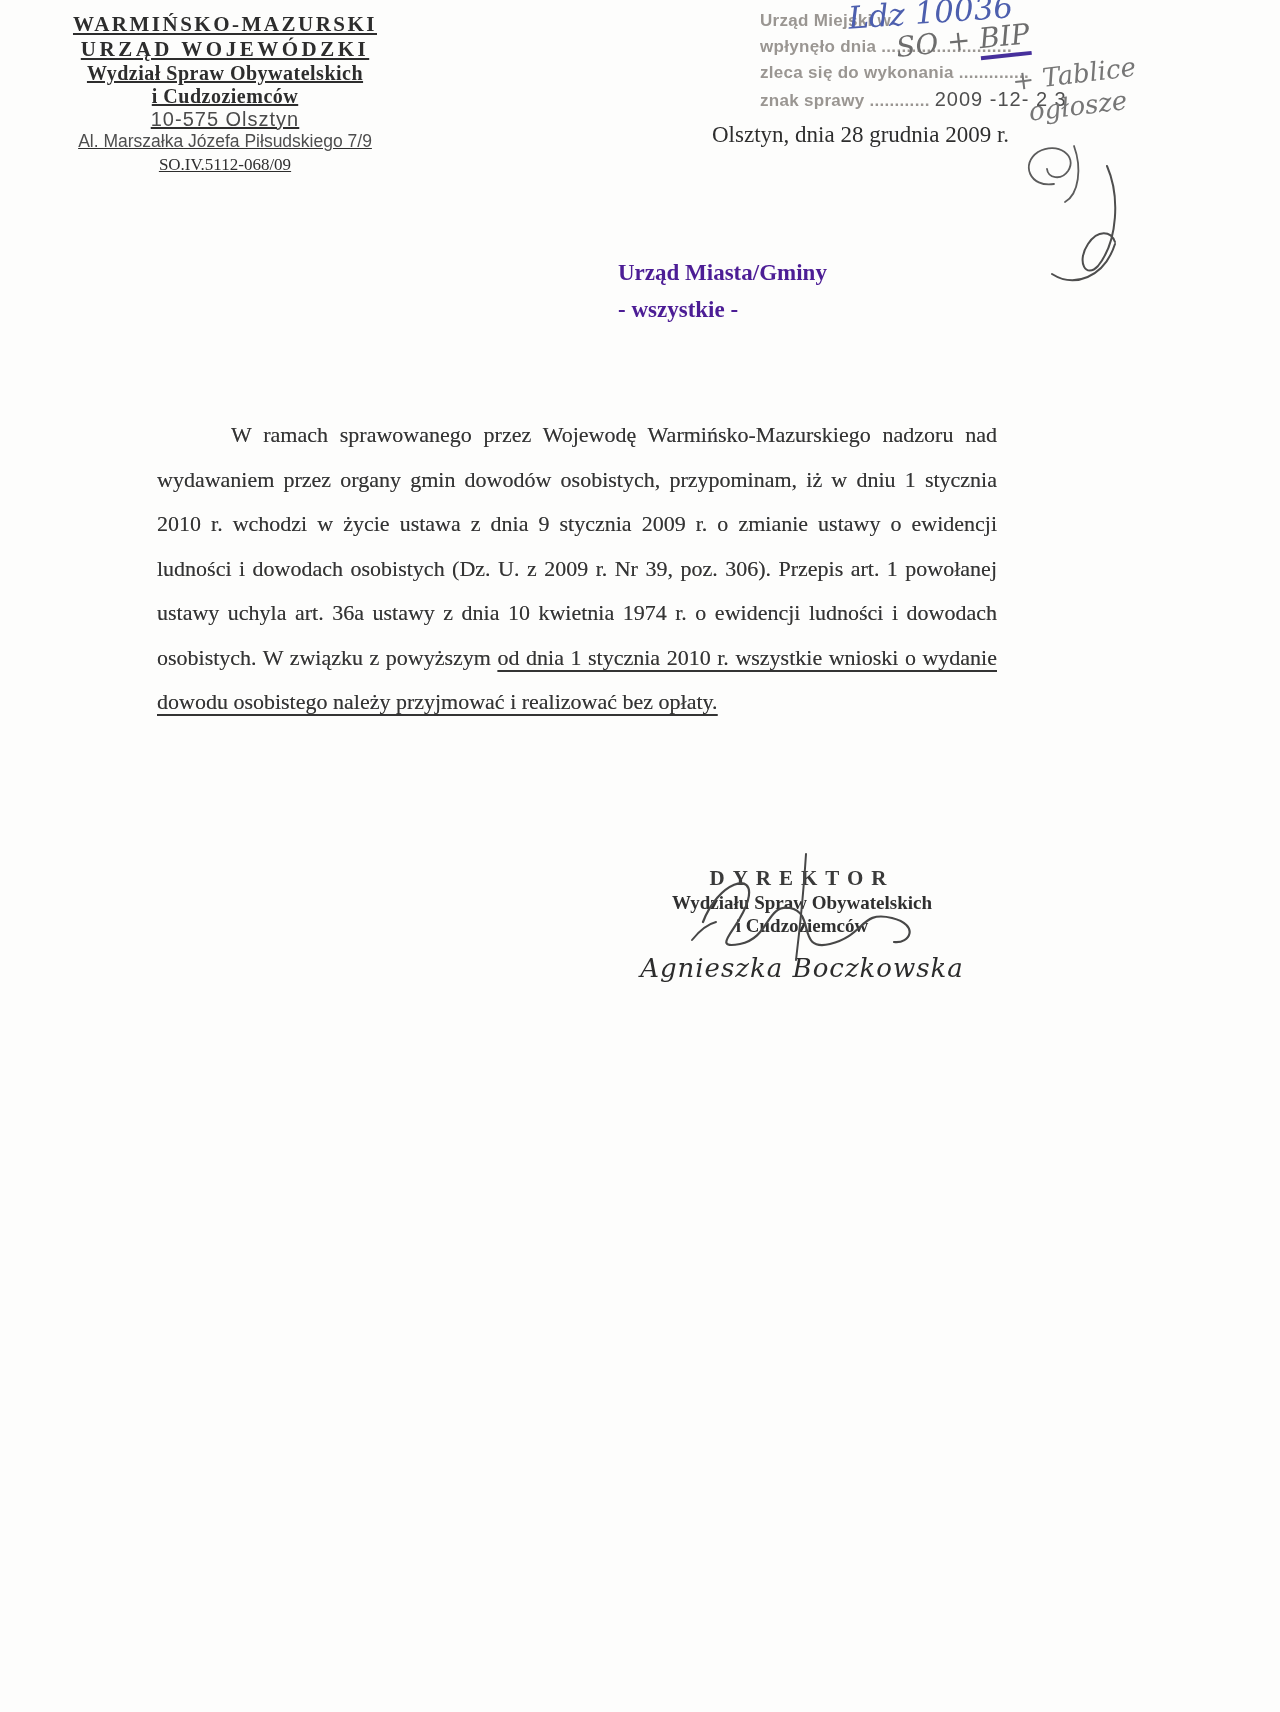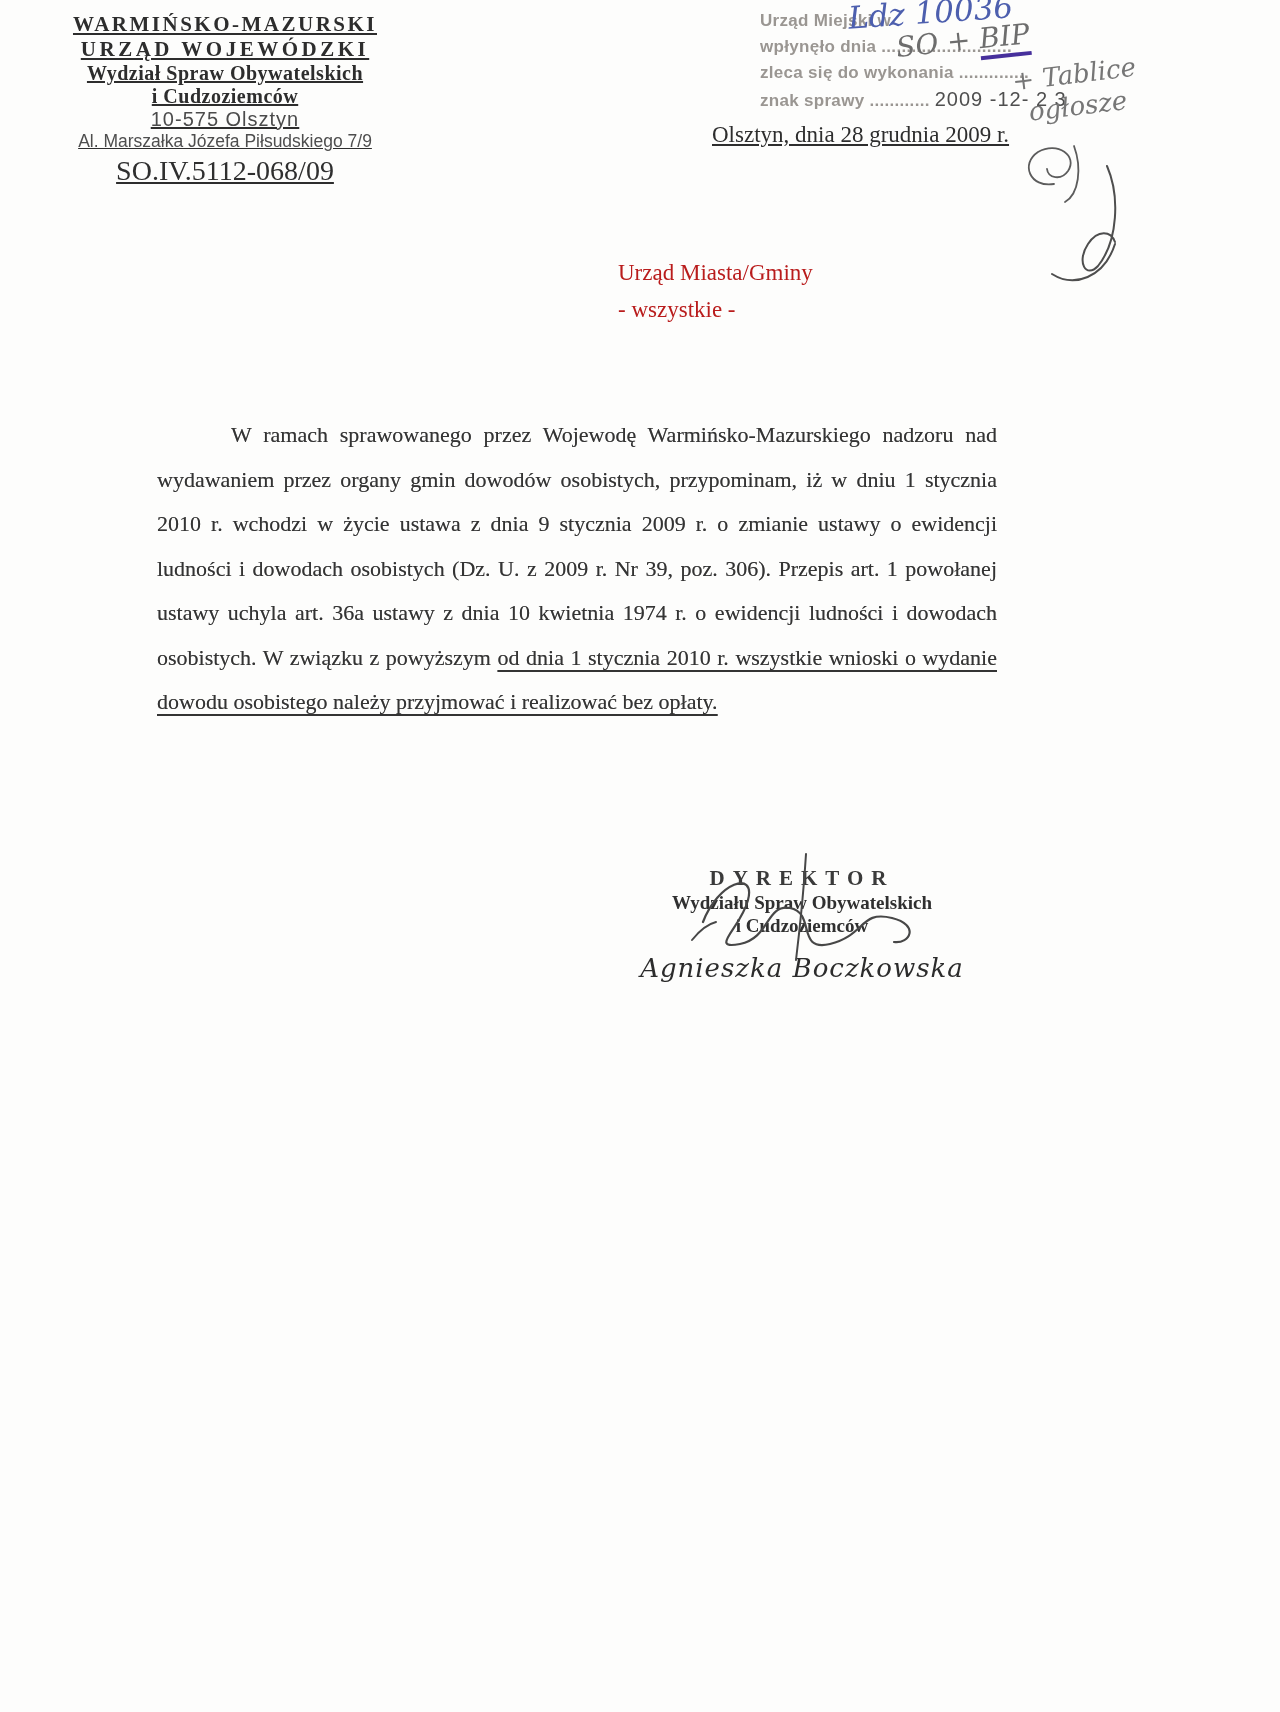--- a/index.html
+++ b/index.html
@@ -10,44 +10,44 @@
   }
   .page * { box-sizing:border-box; }
 
   
   .letterhead { position:absolute; left:52px; top:12px; width:346px; text-align:center; color:#2d2d2d;text-decoration:underline; }
   .lh-org1 { font-size:21px; letter-spacing:2.5px; font-weight:600; }
   .lh-org2 { font-size:21px; letter-spacing:3.5px; font-weight:600; }
   .lh-dept1, .lh-dept2 { font-size:20px; font-weight:bold; letter-spacing:0.5px; }
   .lh-zip  { font-family:"Liberation Sans", sans-serif; font-size:20px; color:#4b4b4b; letter-spacing:1px; }
   .lh-addr { font-family:"Liberation Sans", sans-serif; font-size:17.5px; color:#4e4e4e; }
-  .lh-ref  { font-size:28px; margin-top:3px; color:#2f2f2f; }
+  .lh-ref  { font-size:17px; margin-top:3px; color:#2f2f2f; }
 
   
   .stamp { position:absolute; left:760px; top:8px; width:310px;
            font-family:"Liberation Sans", sans-serif; font-size:17px;
            color:#9a9692; line-height:26px; font-weight:bold; letter-spacing:0.3px; }
   .stamp-row { white-space:nowrap; }
   .date-stamp { color:#4f4f4f; font-size:20px; font-weight:normal; letter-spacing:1px;
                 font-family:"Liberation Sans", sans-serif; }
 
   
   .hw { font-family:"DejaVu Serif", serif; font-style:italic; position:absolute; white-space:nowrap; }
   .hw-blue   { left:848px; top:-6px; font-size:31px; color:#4d5fae; transform:rotate(-4deg); }
   .hw-sobip  { left:896px; top:24px; font-size:28px; color:#6d6d6d; transform:rotate(-6deg); }
   .hw-bip    { border-bottom:4px solid #47309c; padding-bottom:1px; }
   .hw-tablice{ left:1014px; top:58px; font-size:26px; color:#767676; transform:rotate(-7deg);
                line-height:32px; text-align:center; }
 
   
-  .dateline { position:absolute; left:712px; top:122px; font-size:23px; color:#2e2e2e;text-decoration:underline; }
+  .dateline { position:absolute; left:712px; top:122px; font-size:23px; color:#2e2e2e; }
 
   
-  .addressee { position:absolute; left:618px; top:254px; font-size:23px; font-weight:normal;
-               line-height:37px; color:#b91c1c; }
+  .addressee { position:absolute; left:618px; top:254px; font-size:23px; font-weight:bold;
+               line-height:37px; color:#4c1d95; }
 
   
   .body-text { position:absolute; left:140px; top:396px; width:874px;
                font-size:22px; line-height:44.5px; text-align:justify; color:#343434;
                text-shadow:0 0 0.5px rgba(50,50,50,0.55); }
   .body-text p { margin:17px; text-indent:74px; }
   .u { text-decoration:underline; text-decoration-thickness:1.6px; text-underline-offset:5px; }
 
   
   .sig-block { position:absolute; left:612px; top:866px; width:380px; text-align:center; color:#2a2a2a; }

